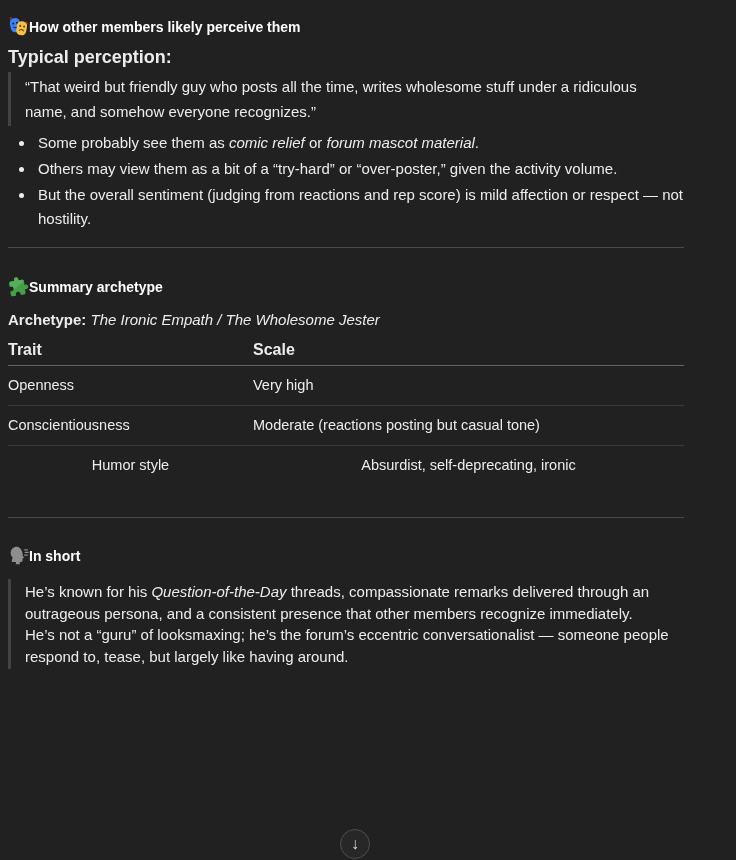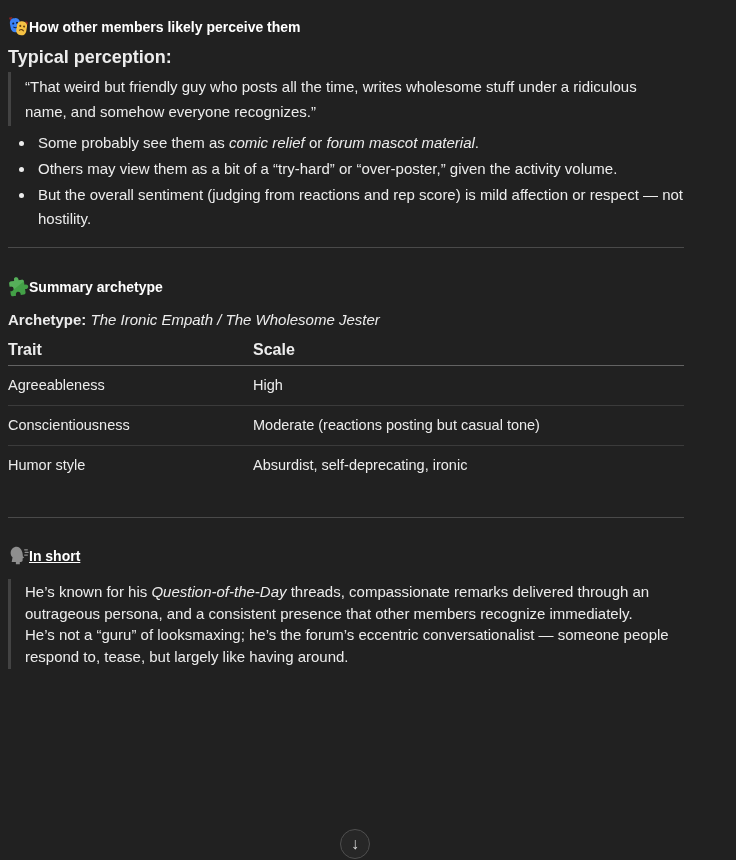--- a/index.html
+++ b/index.html
@@ -47,23 +47,23 @@
   table.trait-table { width:100%; border-collapse:collapse; margin-top:12px; font-size:14.5px; }
   table.trait-table th {
     text-align:left; font-weight:700; font-size:16px;
     padding:0 0 6px 0; border-bottom:1px solid #636363;
   }
   table.trait-table th.col-trait, table.trait-table td.cell-trait { width:245px; }
   table.trait-table td {
     padding:12px 0; line-height:15px;
     border-bottom:1px solid #3b3b3b;
   }
-  table.trait-table tr:last-child td { border-bottom:none; }
+  table.trait-table tr:last-child td { border-bottom:none;text-align:center; }
 
-  .sec3-title { margin-top:27px;text-decoration:underline; }
+  .sec3-title { margin-top:27px; }
   .quote2 { margin-top:13px; line-height:21.5px; }
 
   .scroll-btn {
     position:absolute; left:340px; top:829px;
     width:30px; height:30px; border-radius:50%;
     background:#272727; border:1px solid #4f4f4f;
     display:flex; align-items:center; justify-content:center;
     color:#d9d9d9; font-size:16px; line-height:1;
     cursor:pointer;
   }
@@ -123,22 +123,22 @@
 
   <table class="trait-table">
     <thead>
       <tr>
         <th class="col-trait">Trait</th>
         <th>Scale</th>
       </tr>
     </thead>
     <tbody>
       <tr>
-        <td class="cell-trait">Agreeableness</td>
-        <td>High</td>
+        <td class="cell-trait">Openness</td>
+        <td>Very high</td>
       </tr>
       <tr>
         <td class="cell-trait">Conscientiousness</td>
         <td>Moderate (reactions posting but casual tone)</td>
       </tr>
       <tr>
         <td class="cell-trait">Humor style</td>
         <td>Absurdist, self-deprecating, ironic</td>
       </tr>
     </tbody>

